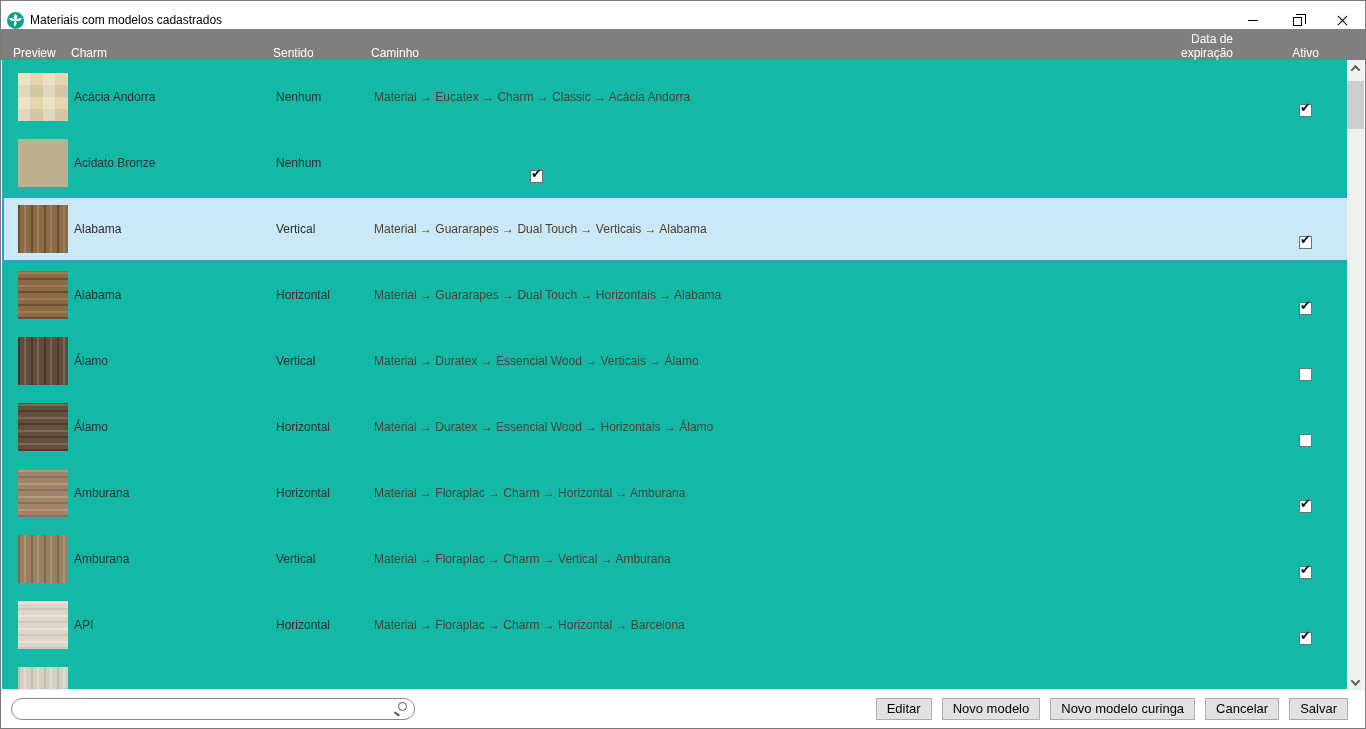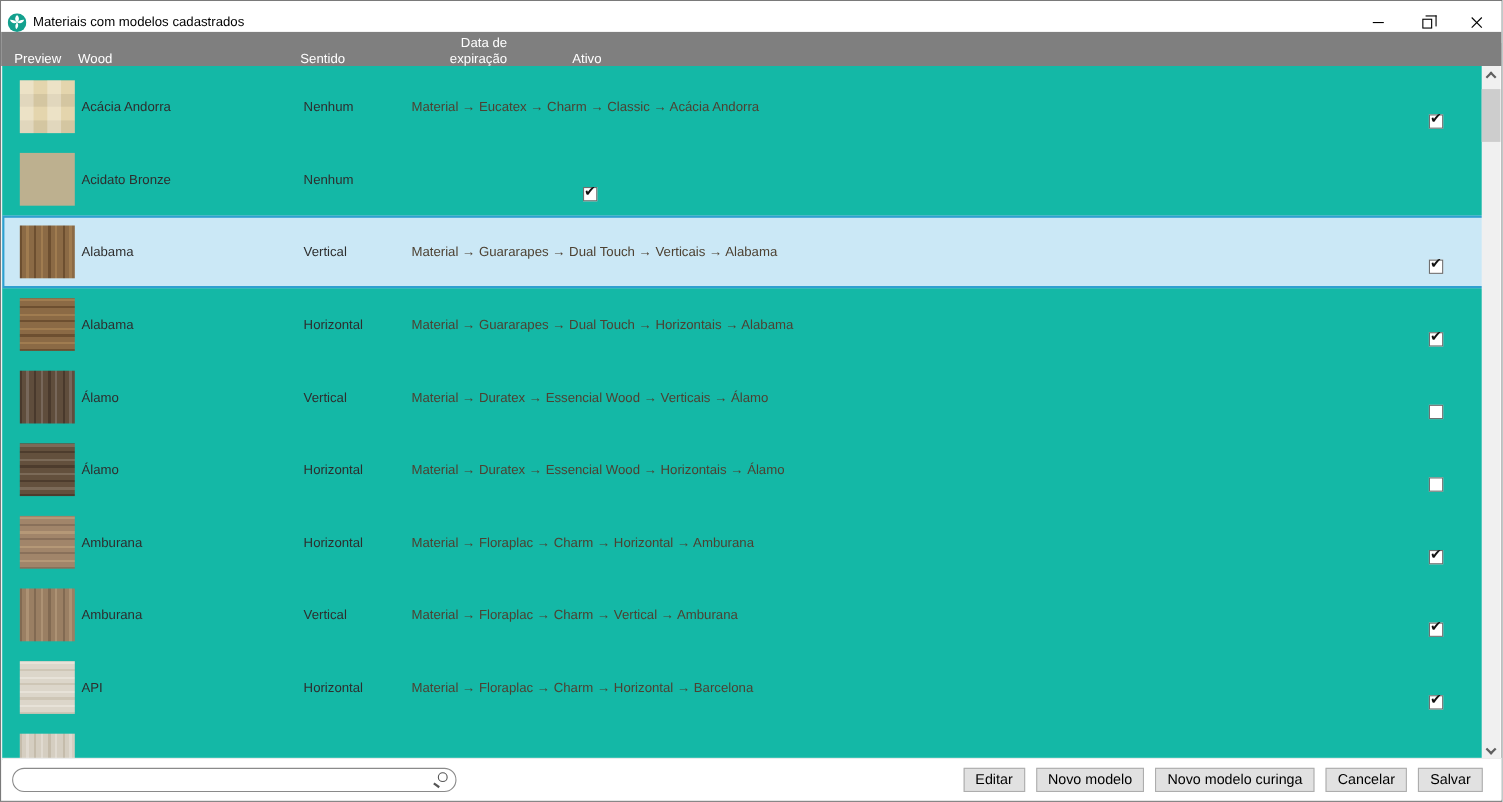--- a/index.html
+++ b/index.html
@@ -83,22 +83,23 @@
     <div class="win-btn">
         <span class="glyph-max"></span>
       </div>
     <div class="win-btn">
         <span class="glyph-close"></span>
       </div>
   </div>
 
   <div class="col-header">
     <span class="c-preview">Preview</span>
-    <span class="c-nome">Wood</span>
+    <span class="c-nome">Charm</span>
     <span class="c-sentido">Sentido</span>
+    <span class="c-caminho">Caminho</span>
     <span class="c-data">Data de expiração</span>
     <span class="c-ativo">Ativo</span>
   </div>
 
   <div class="list" id="list">
     <div class="row">
       <span class="c-preview">
           <span class="preview-box" style="background: linear-gradient(90deg, rgba(255, 255, 255, 0.3) 50%, transparent 50%) 0px 0px / 25px 24px, linear-gradient(0deg, rgba(0, 0, 0, 0.07) 50%, transparent 50%) 0px 0px / 25px 24px, rgb(228, 213, 173);"></span>
         </span>
       <span class="c-nome name-text">Acácia Andorra</span>

